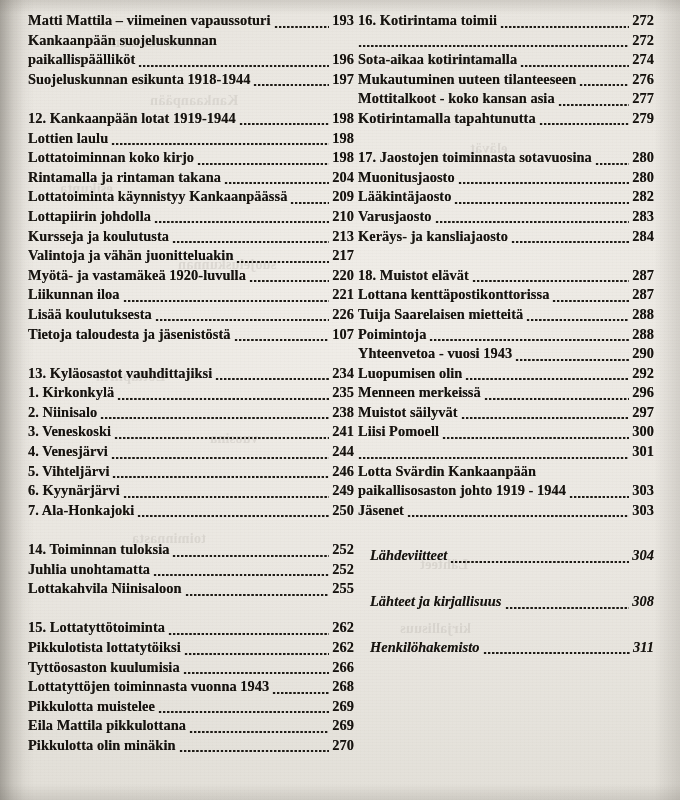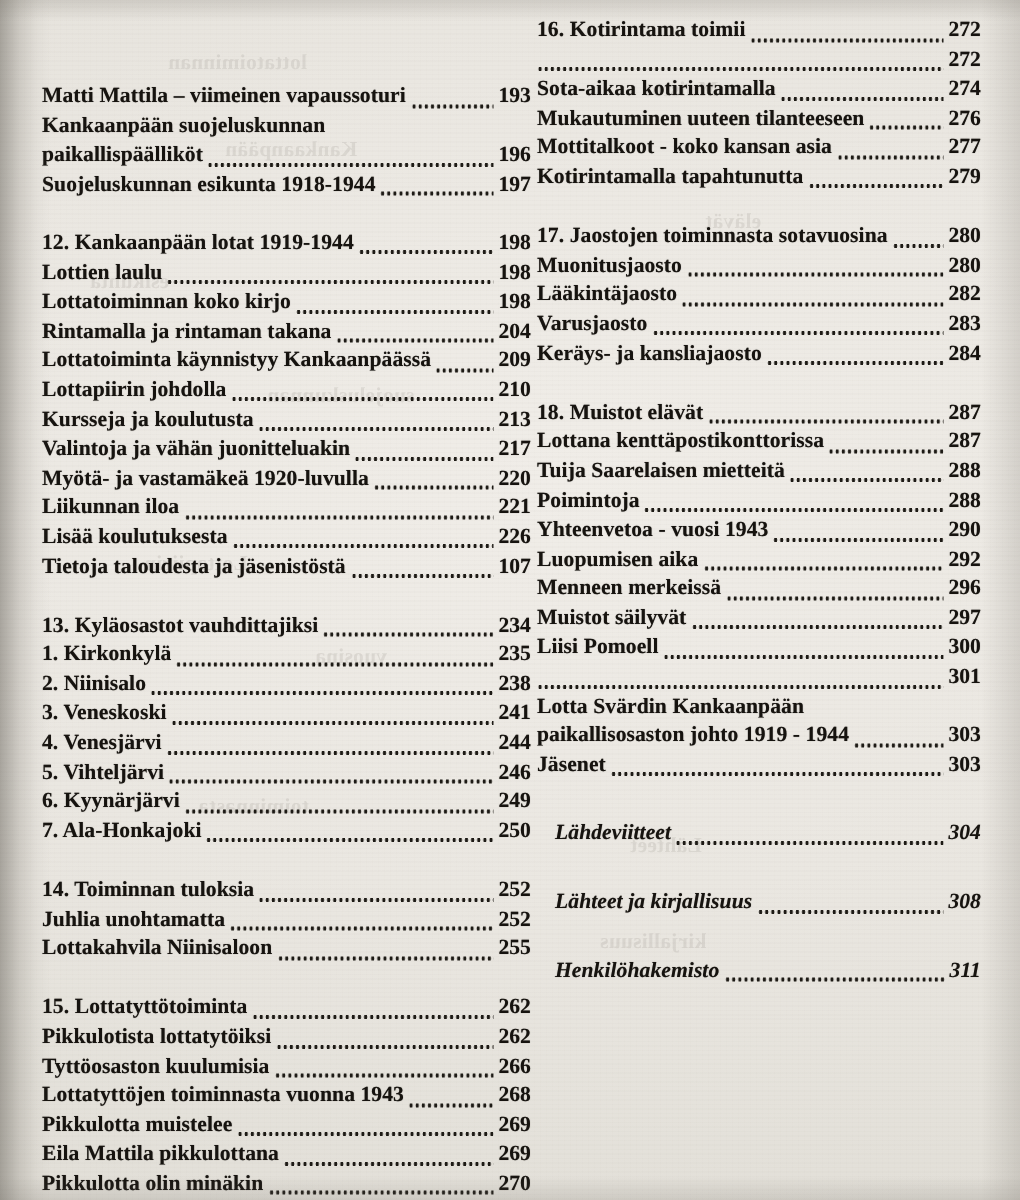--- a/index.html
+++ b/index.html
@@ -74,21 +74,21 @@
     white-space: nowrap;
     pointer-events: none;
     transform: scaleX(-1);
   }
 
   
   .col {
     position: absolute;
     top: 0;
   }
-  #col-left  { left: 28px;  width: 326px; margin-top: 44px; }
+  #col-left  { left: 28px;  width: 326px; }
   #col-right { left: 358px; width: 296px; }
 
   .toc-group { margin: 0; padding: 0; }
 
   .entry {
     position: relative;
     display: flex;
     align-items: baseline;
     font-size: 14.4px;
     line-height: 19.6px;
@@ -414,21 +414,21 @@
           <span class="title">Poimintoja</span>
           <span class="leader"></span>
           <span class="pageno">288</span>
         </div>
         <div class="entry">
           <span class="title">Yhteenvetoa - vuosi 1943</span>
           <span class="leader"></span>
           <span class="pageno">290</span>
         </div>
         <div class="entry">
-          <span class="title">Luopumisen aika</span>
+          <span class="title">Luopumisen olin</span>
           <span class="leader"></span>
           <span class="pageno">292</span>
         </div>
         <div class="entry">
           <span class="title">Menneen merkeissä</span>
           <span class="leader"></span>
           <span class="pageno">296</span>
         </div>
         <div class="entry">
           <span class="title">Muistot säilyvät</span>

